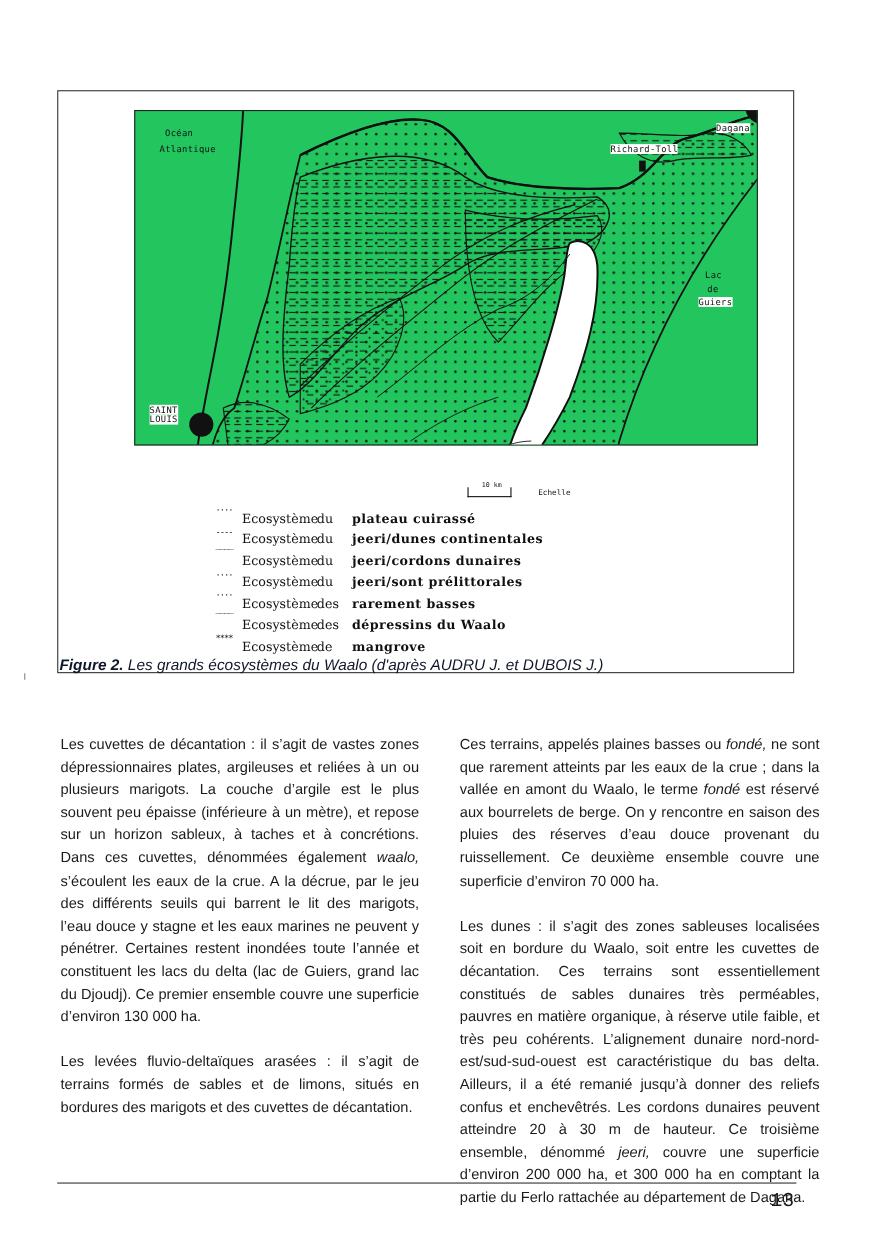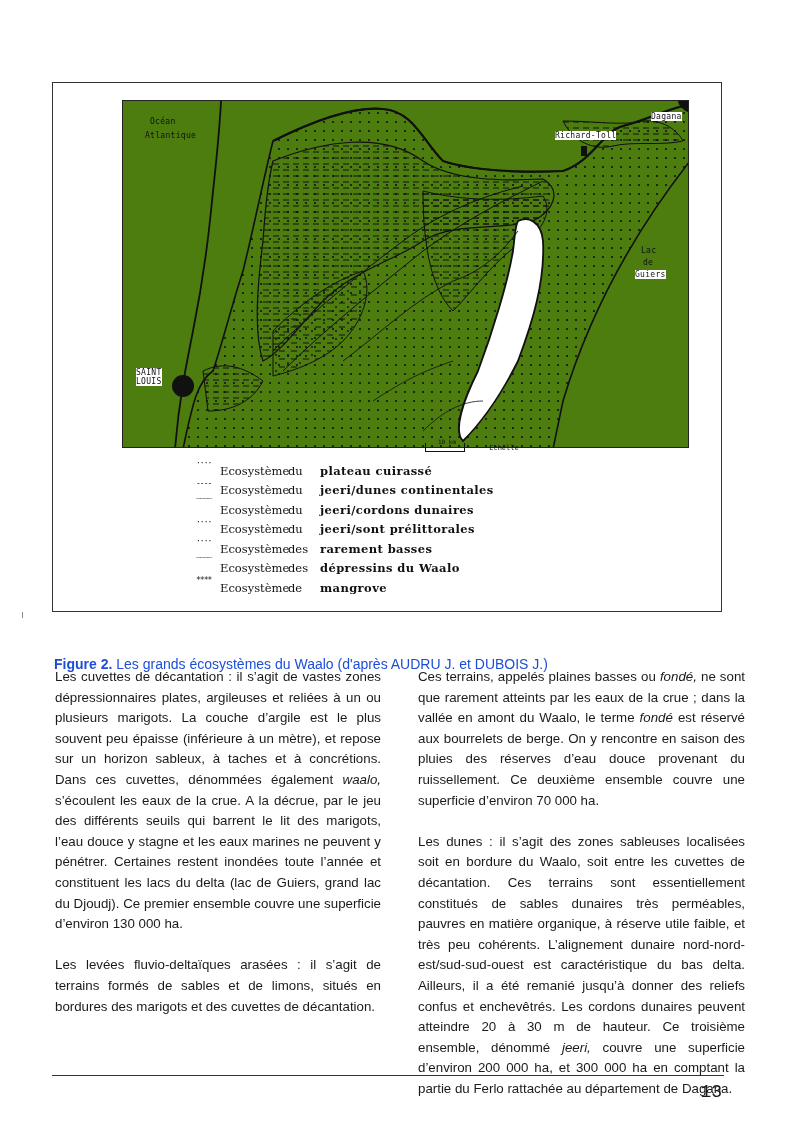--- a/index.html
+++ b/index.html
@@ -4,22 +4,22 @@
 <style>
   html, body { margin: 0; padding: 0; background: #ffffff; }
   body { width: 800px; height: 1142px; position: relative; overflow: hidden; color: #1a1a1a; }
   .page { position: absolute; left: 0; top: 0; width: 800px; height: 1142px; }
 
   .figure-frame {
     position: absolute; left: 52px; top: 82px; width: 670px; height: 530px;
     border: 1.4px solid #333; box-sizing: border-box;
   }
   .map-box {
-    position: absolute; left: 69px; top: 17px; width: 567px; height: 348px;
-    border: 1.2px solid #222; box-sizing: border-box; background: #4d7c0f; overflow: hidden;
+    position: absolute; left: 69px; top: 17px; width: 567px; height: 305px;
+    border: 1.2px solid #222; box-sizing: border-box; background: #22c55e; overflow: hidden;
   }
   .map-box svg { position: absolute; left: 0; top: 0; }
   .map-label {
     position: absolute; font-family: "DejaVu Sans Mono", monospace; font-size: 8px;
     color: #111; white-space: nowrap; letter-spacing: 0.3px;
   }
 
   .scale {
     position: absolute; left: 372px; top: 360px; font-family: "DejaVu Sans Mono", monospace;
     font-size: 7px; color: #111;
@@ -39,22 +39,22 @@
   }
   .legend-row .swatch {
     width: 24px; font-family: "DejaVu Sans Mono", monospace; font-size: 8px;
     letter-spacing: -1px; line-height: 8px; align-self: flex-start; padding-top: 2px;
   }
   .legend-row .w1 { width: 68px; display: inline-block; }
   .legend-row .w2 { width: 32px; display: inline-block; }
   .legend-row .w3 { font-weight: bold; letter-spacing: 0.4px; }
 
   .caption {
-    position: absolute; left: 54px; top: 656px; font-family: "Liberation Sans", sans-serif;
-    font-size: 14px; color: #1d4ed8;
+    position: absolute; left: 54px; top: 596px; font-family: "Liberation Sans", sans-serif;
+    font-size: 14px; font-style: italic; color: #0f172a;
   }
   .caption b { font-weight: bold; }
 
   .col {
     position: absolute; top: 667px; width: 326px;
     font-family: "Liberation Sans", sans-serif; font-size: 13.3px; line-height: 20.6px;
     color: #1a1a1a; text-align: justify;
   }
   .col.left { left: 55px; }
   .col.right { left: 418px; width: 327px; }

